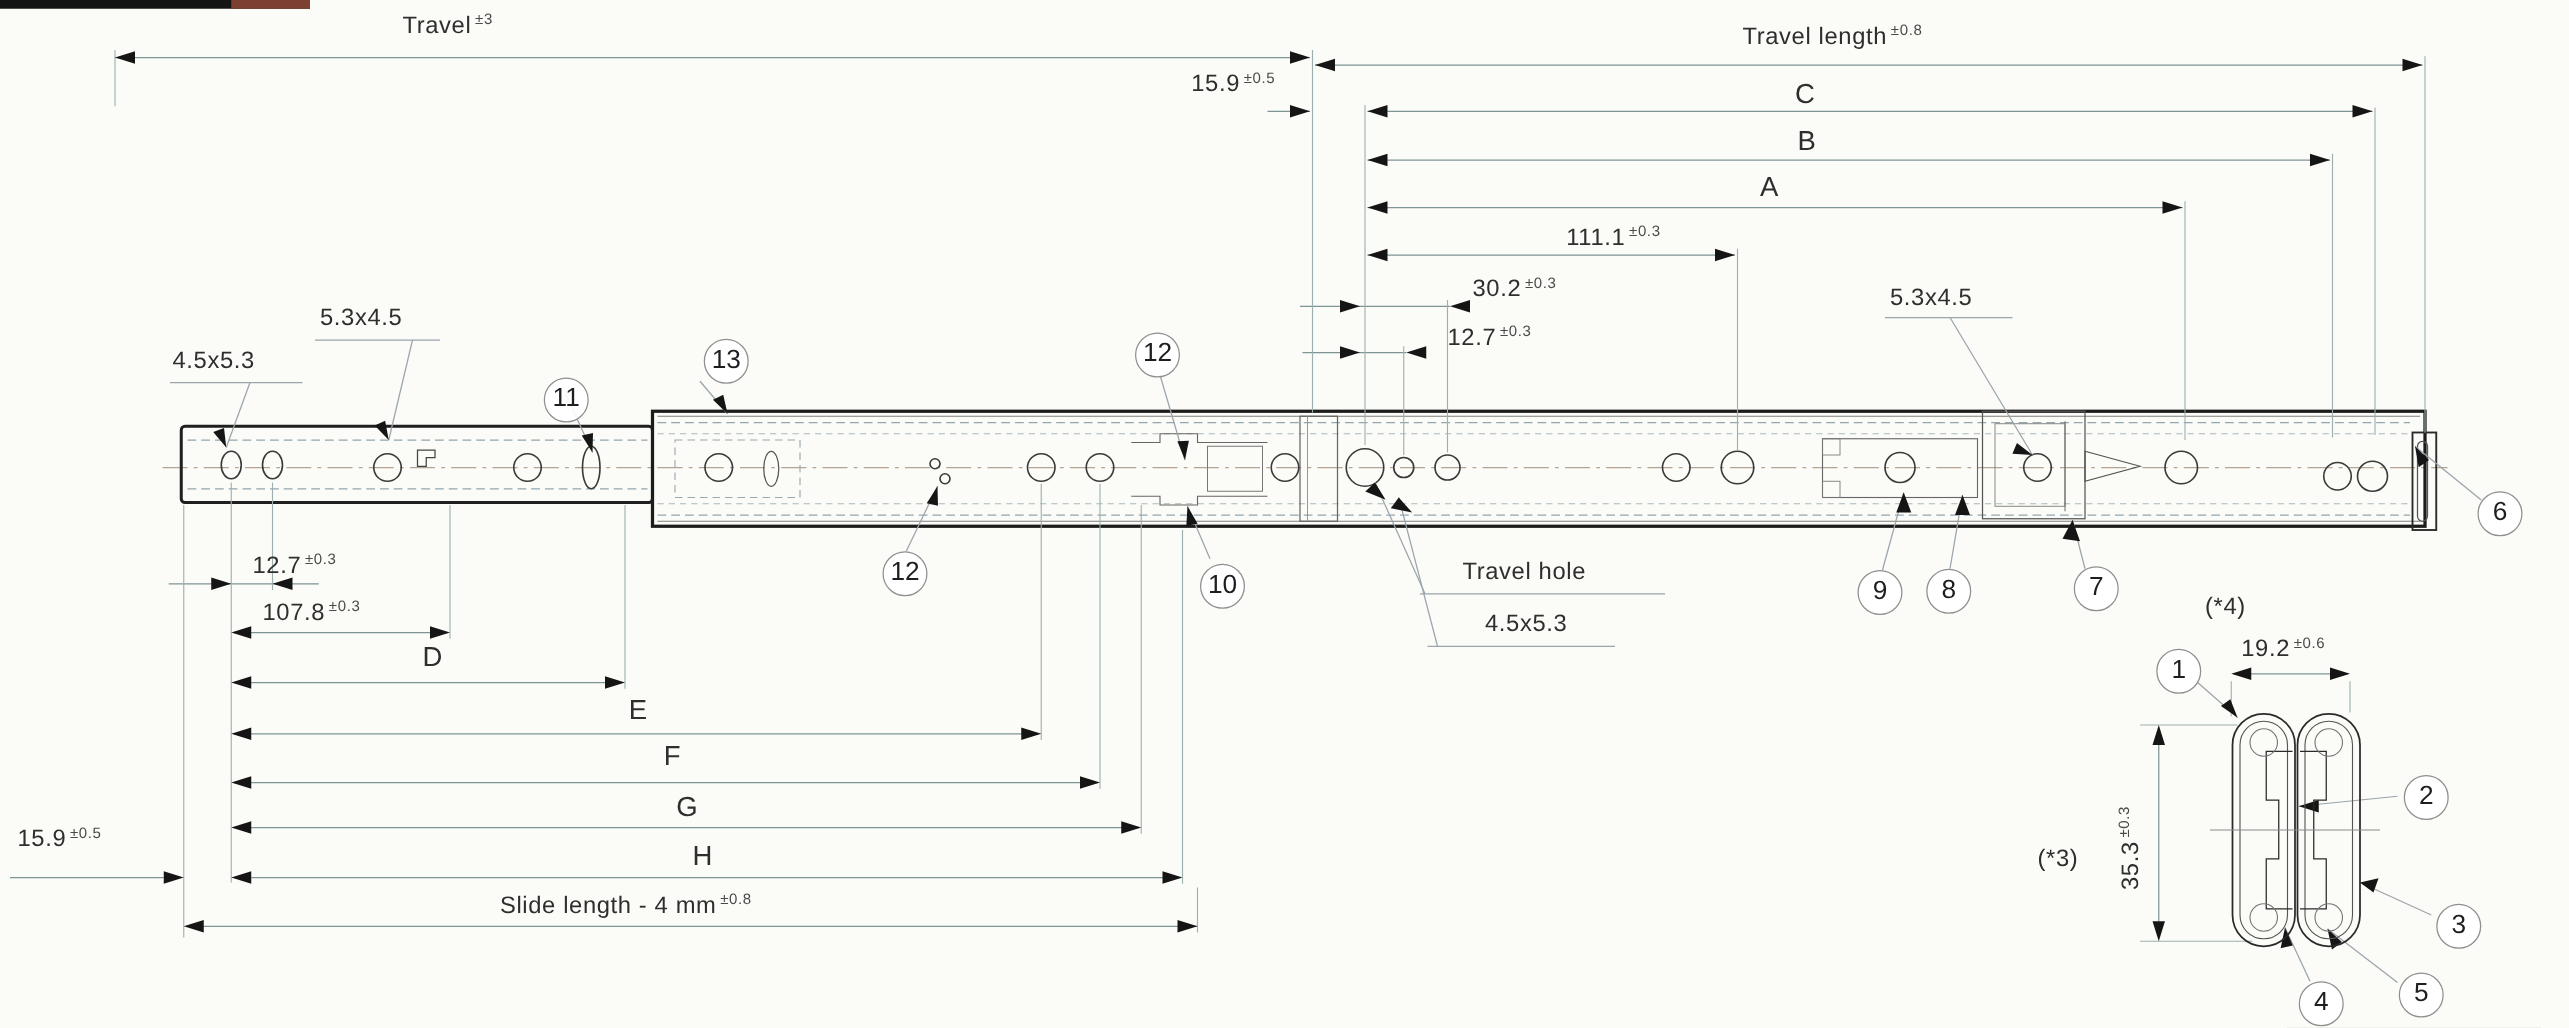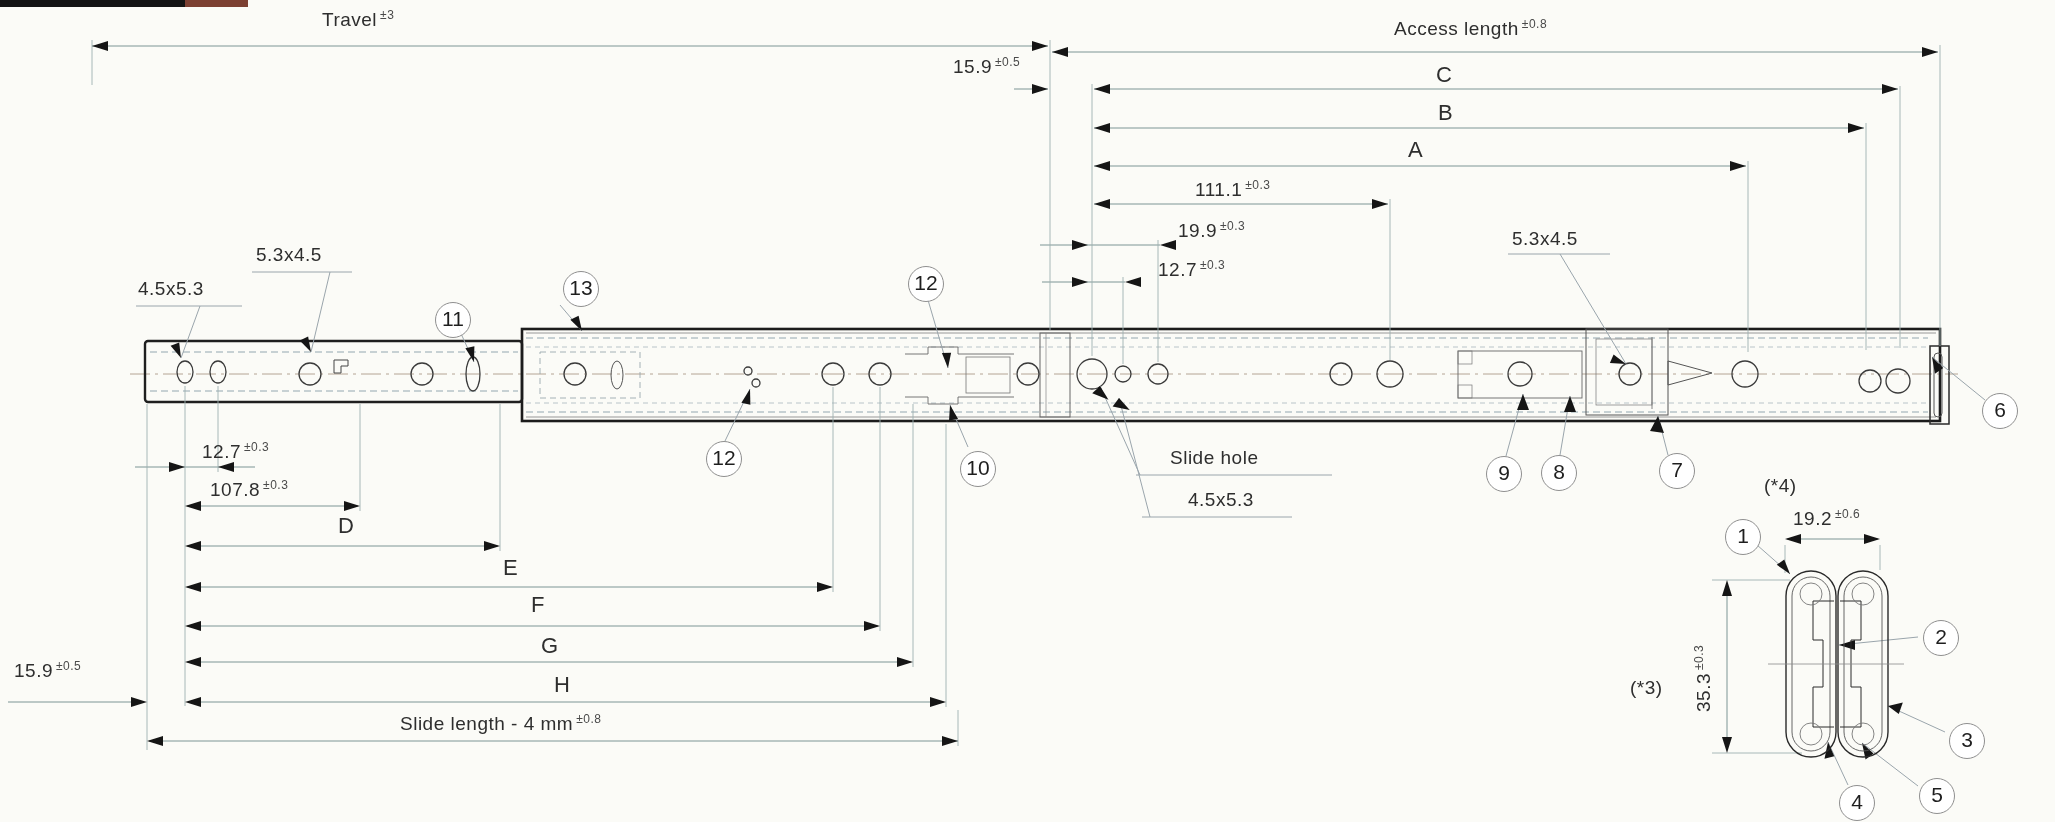--- a/index.html
+++ b/index.html
@@ -242,33 +242,33 @@
           <circle cx="1863" cy="734" r="11"></circle>
       </g>
       <path d="M1768,664 H1904" stroke="#8a8a8a" stroke-width=".8"></path>
     </g>
   </svg>
 
   <div class="lbl" style="left:322px;top:8px;">
     <span>Travel</span><span class="t">±3</span>
   </div>
   <div class="lbl" style="left:1394px;top:17px;">
-    <span>Access length</span><span class="t">±0.8</span>
+    <span>Travel length</span><span class="t">±0.8</span>
   </div>
   <div class="lbl" style="left:953px;top:55px;">
     <span>15.9</span><span class="t">±0.5</span>
   </div>
   <div class="lbl big" style="left:1436px;top:62px;">C</div>
   <div class="lbl big" style="left:1438px;top:100px;">B</div>
   <div class="lbl big" style="left:1408px;top:137px;">A</div>
-  <div class="lbl" style="left:1195px;top:178px;">
+  <div class="lbl" style="left:1253px;top:178px;">
     <span>111.1</span><span class="t">±0.3</span>
   </div>
   <div class="lbl" style="left:1178px;top:219px;">
-    <span>19.9</span><span class="t">±0.3</span>
+    <span>30.2</span><span class="t">±0.3</span>
   </div>
   <div class="lbl" style="left:1158px;top:258px;">
     <span>12.7</span><span class="t">±0.3</span>
   </div>
   <div class="lbl" style="left:138px;top:278px;">4.5x5.3</div>
   <div class="lbl" style="left:256px;top:244px;">5.3x4.5</div>
   <div class="lbl" style="left:1512px;top:228px;">5.3x4.5</div>
 
   <div class="lbl" style="left:202px;top:440px;">
     <span>12.7</span><span class="t">±0.3</span>
@@ -281,21 +281,21 @@
   <div class="lbl big" style="left:531px;top:592px;">F</div>
   <div class="lbl big" style="left:541px;top:633px;">G</div>
   <div class="lbl big" style="left:554px;top:672px;">H</div>
   <div class="lbl" style="left:14px;top:659px;">
     <span>15.9</span><span class="t">±0.5</span>
   </div>
   <div class="lbl" style="left:400px;top:712px;text-align:center;">
     <span>Slide length - 4 mm</span><span class="t">±0.8</span>
   </div>
 
-  <div class="lbl" style="left:1170px;top:447px;">Slide hole</div>
+  <div class="lbl" style="left:1170px;top:447px;">Travel hole</div>
   <div class="lbl" style="left:1188px;top:489px;">4.5x5.3</div>
 
   <div class="lbl" style="left:1764px;top:475px;">(*4)</div>
   <div class="lbl" style="left:1793px;top:507px;">
     <span>19.2</span><span class="t">±0.6</span>
   </div>
   <div class="lbl rot" style="left:1692px;top:712px;">
     <span>35.3</span><span class="t">±0.3</span>
   </div>
   <div class="lbl" style="left:1630px;top:677px;">(*3)</div>

